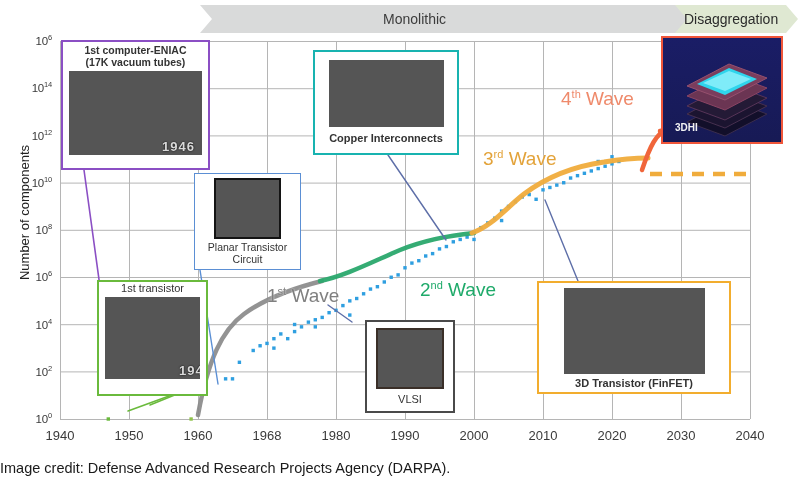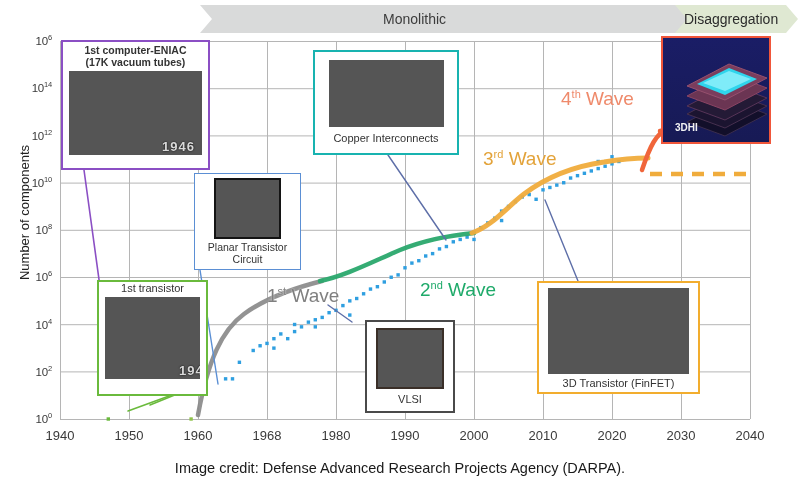--- a/index.html
+++ b/index.html
@@ -54,21 +54,20 @@
     transform: rotate(-90deg);
     font-size: 13px;
     color: #222;
     white-space: nowrap;
   }
   #caption {
     position: absolute;
     left: 0;
     top: 460px;
     width: 800px;
-    text-align: center;
     font-size: 14.5px;
     color: #1a1a1a;
   }
   
   .banner-text {
     position: absolute;
     font-size: 14px;
     color: #3c3c3c;
     white-space: nowrap;
   }
@@ -359,36 +358,36 @@
       <div class="photo-year">1947</div>
     </div>
   </div>
 
   <div class="callout" style="left:194px; top:173px; width:107px; height:97px; border-width:1.8px; border-color:#5b8fd4;">
     <div class="photo tex-planar" style="width:63px; height:57px; margin-top:4px; border:2px solid #141414;"></div>
     <div class="cap" style="padding-top:3px;">Planar Transistor
 Circuit</div>
   </div>
 
-  <div class="callout" style="left:313px; top:50px; width:146px; height:105px; border-width:2.5px; border-color:#18b3b0;">
+  <div class="callout" style="left:313px; top:50px; width:146px; height:105px; border-width:2.5px; border-color:#18b3b0;font-weight:bold;">
     <div class="photo tex-copper" style="width:115px; height:67px; margin-top:8px;"></div>
     <div class="cap" style="padding-top:5px; font-size:11px;">Copper Interconnects</div>
   </div>
 
   <div class="callout" style="left:365px; top:320px; width:90px; height:93px; border-width:2.2px; border-color:#4a4a4a;">
     <div class="photo tex-vlsi" style="width:64px; height:57px; margin-top:6px; border:2px solid #3a2f28;"></div>
     <div class="cap" style="padding-top:4px; font-size:11px;">VLSI</div>
   </div>
 
-  <div class="callout" style="left:537px; top:281px; width:163px; height:113px; border-width:2.5px; border-color:#f2ad2e;">
+  <div class="callout" style="left:537px; top:281px; width:194px; height:113px; border-width:2.5px; border-color:#f2ad2e;font-weight:bold;">
     <div class="photo tex-finfet" style="width:141px; height:86px; margin-top:5px;"></div>
     <div class="cap" style="padding-top:3px; font-size:11px;">3D Transistor (FinFET)</div>
   </div>
 
-  <div class="callout tex-3dhi" style="left:661px; top:36px; width:110px; height:108px; border-width:2.5px; border-color:#f0563a;">
+  <div class="callout tex-3dhi" style="left:661px; top:36px; width:122px; height:108px; border-width:2.5px; border-color:#f0563a;">
     <svg width="122" height="108" style="position:absolute; left:0; top:0;">
 
       <polygon points="24,84 62,98 104,76 66,62" fill="#120f2a" stroke="#3a2d4d" stroke-width="1"></polygon>
       <polygon points="24,76 62,90 104,68 66,54" fill="#1b1430" stroke="#46304f" stroke-width="1"></polygon>
       <polygon points="24,68 62,82 104,60 66,46" fill="#241a36" stroke="#573458" stroke-width="1"></polygon>
       <polygon points="24,58 62,72 104,50 66,36" fill="#6b3553" stroke="#8b4464" stroke-width="1"></polygon>
       <polygon points="24,48 62,62 104,40 66,26" fill="#7a3d5d" stroke="#96506e" stroke-width="1"></polygon>
       <polygon points="34,46 62,57 94,41 66,30" fill="#2fd5ec"></polygon>
       <polygon points="40,45 62,53 88,41 66,33" fill="#8df0fb" opacity="0.85"></polygon>
     </svg>

